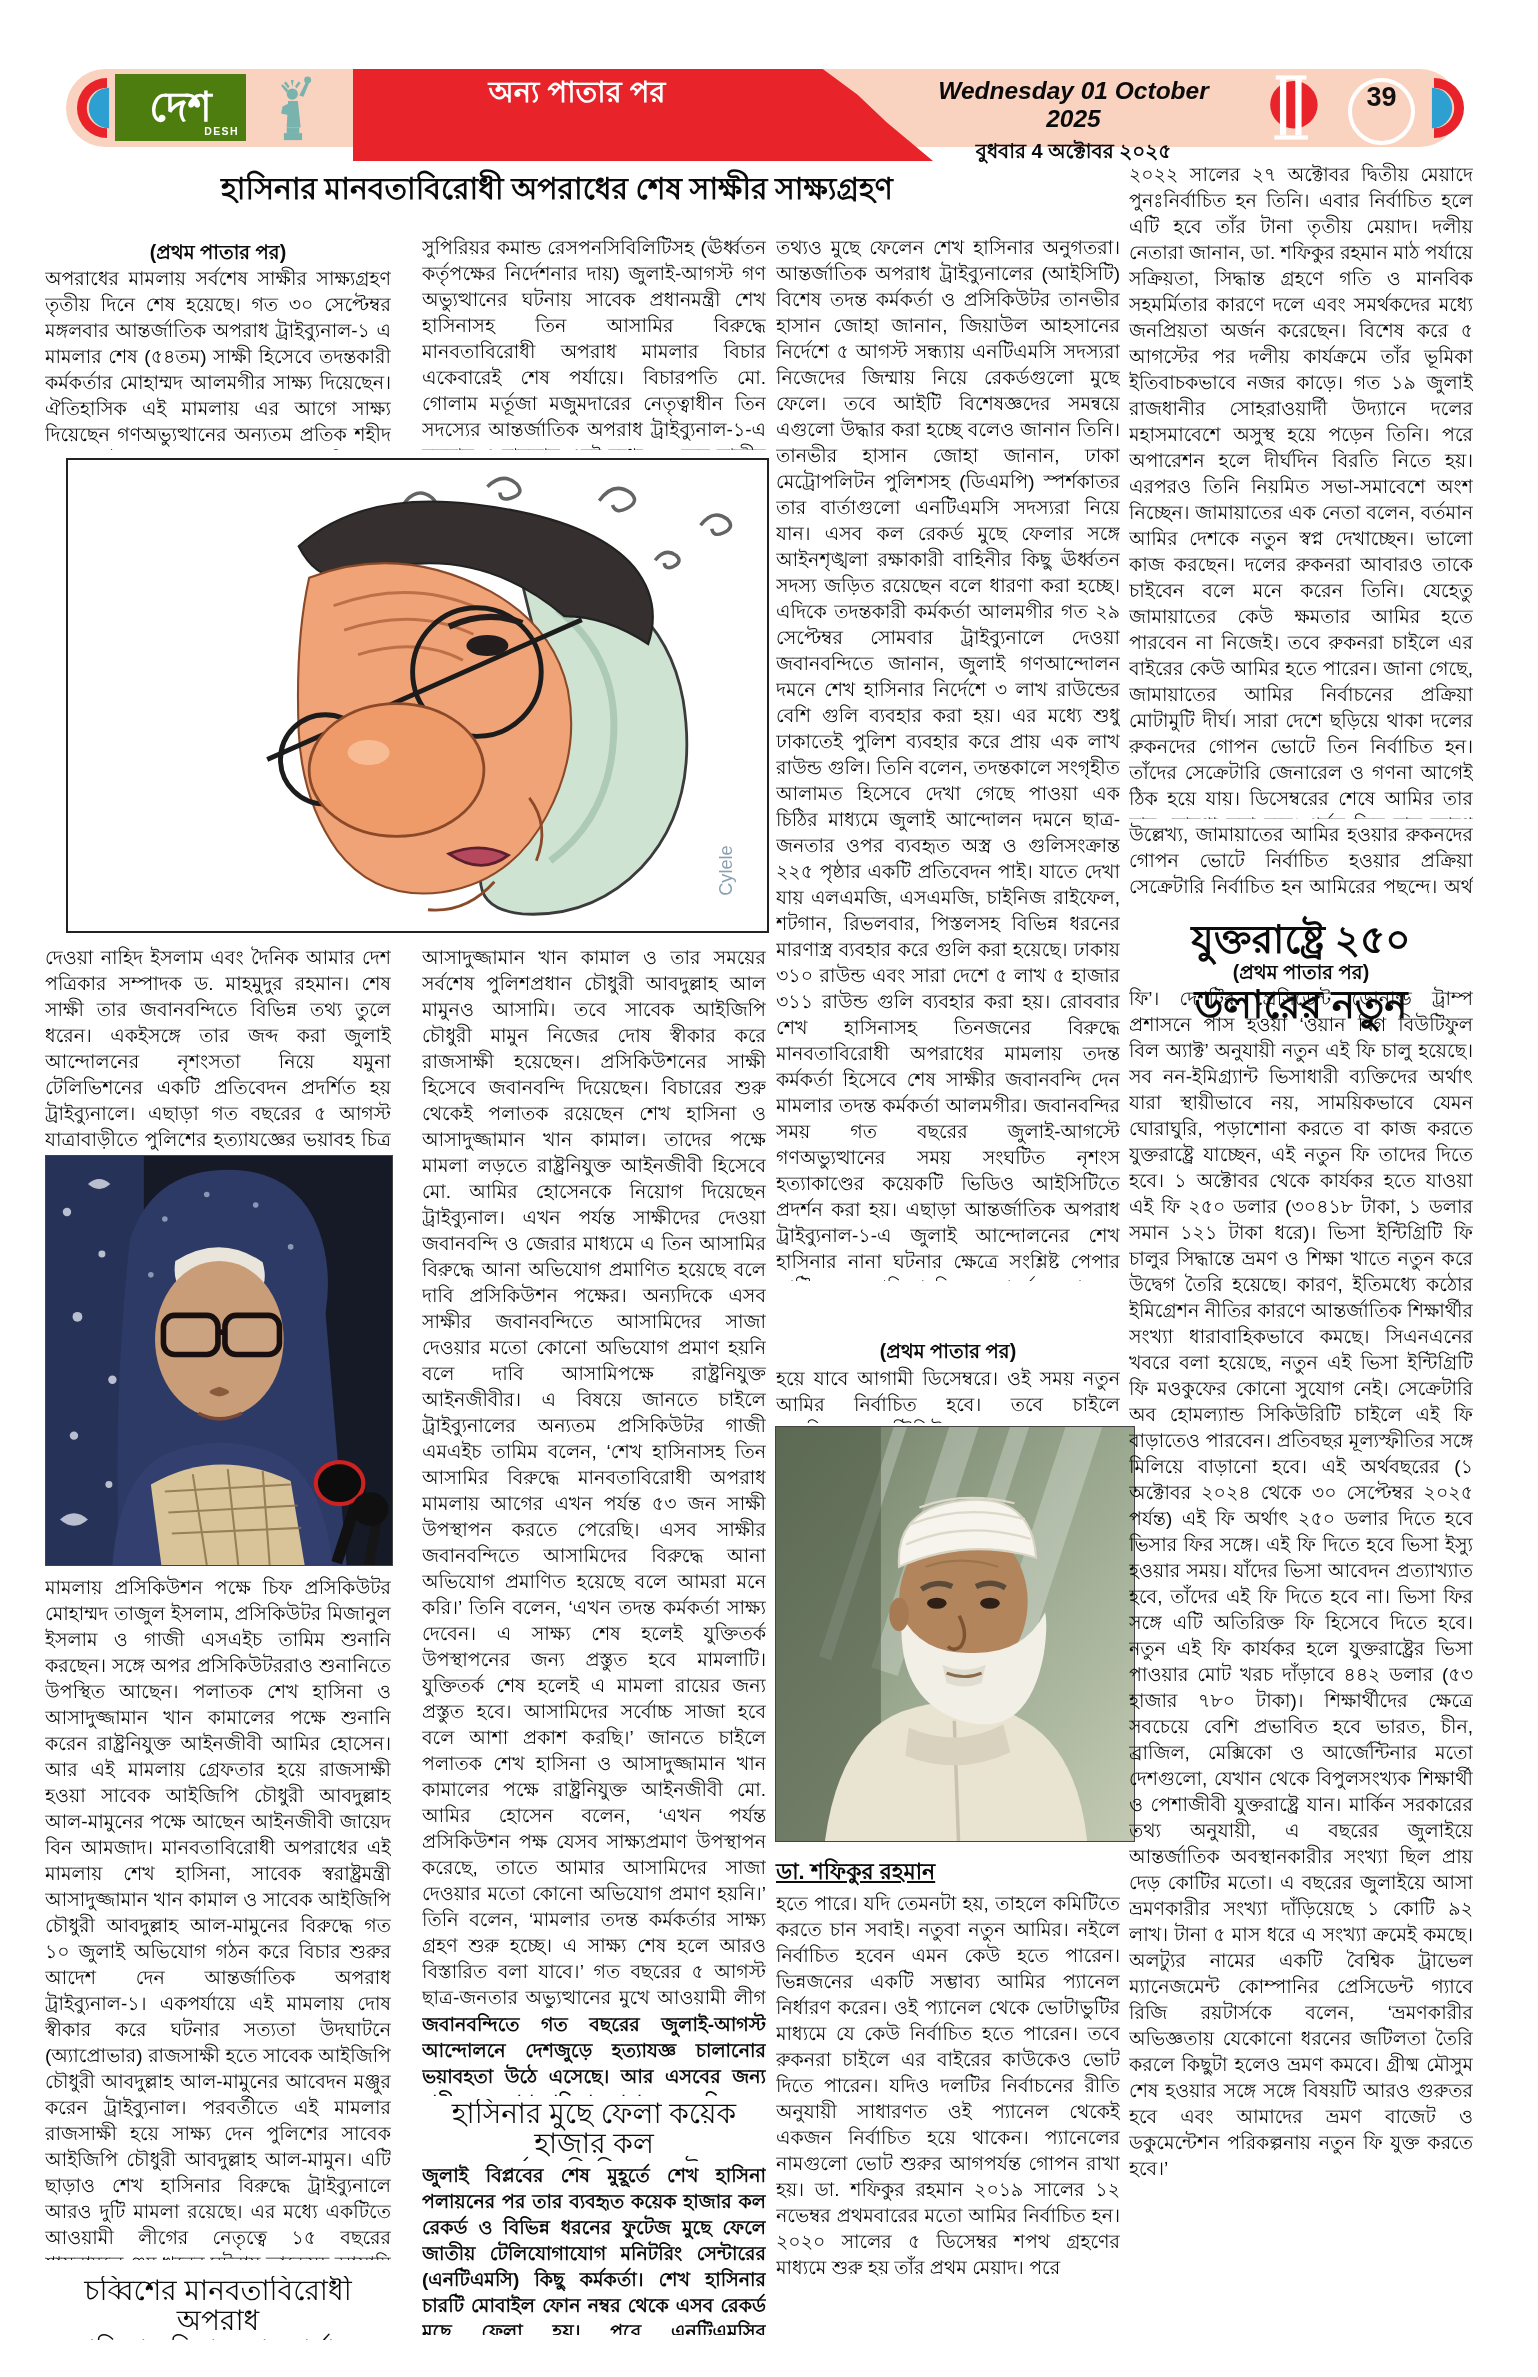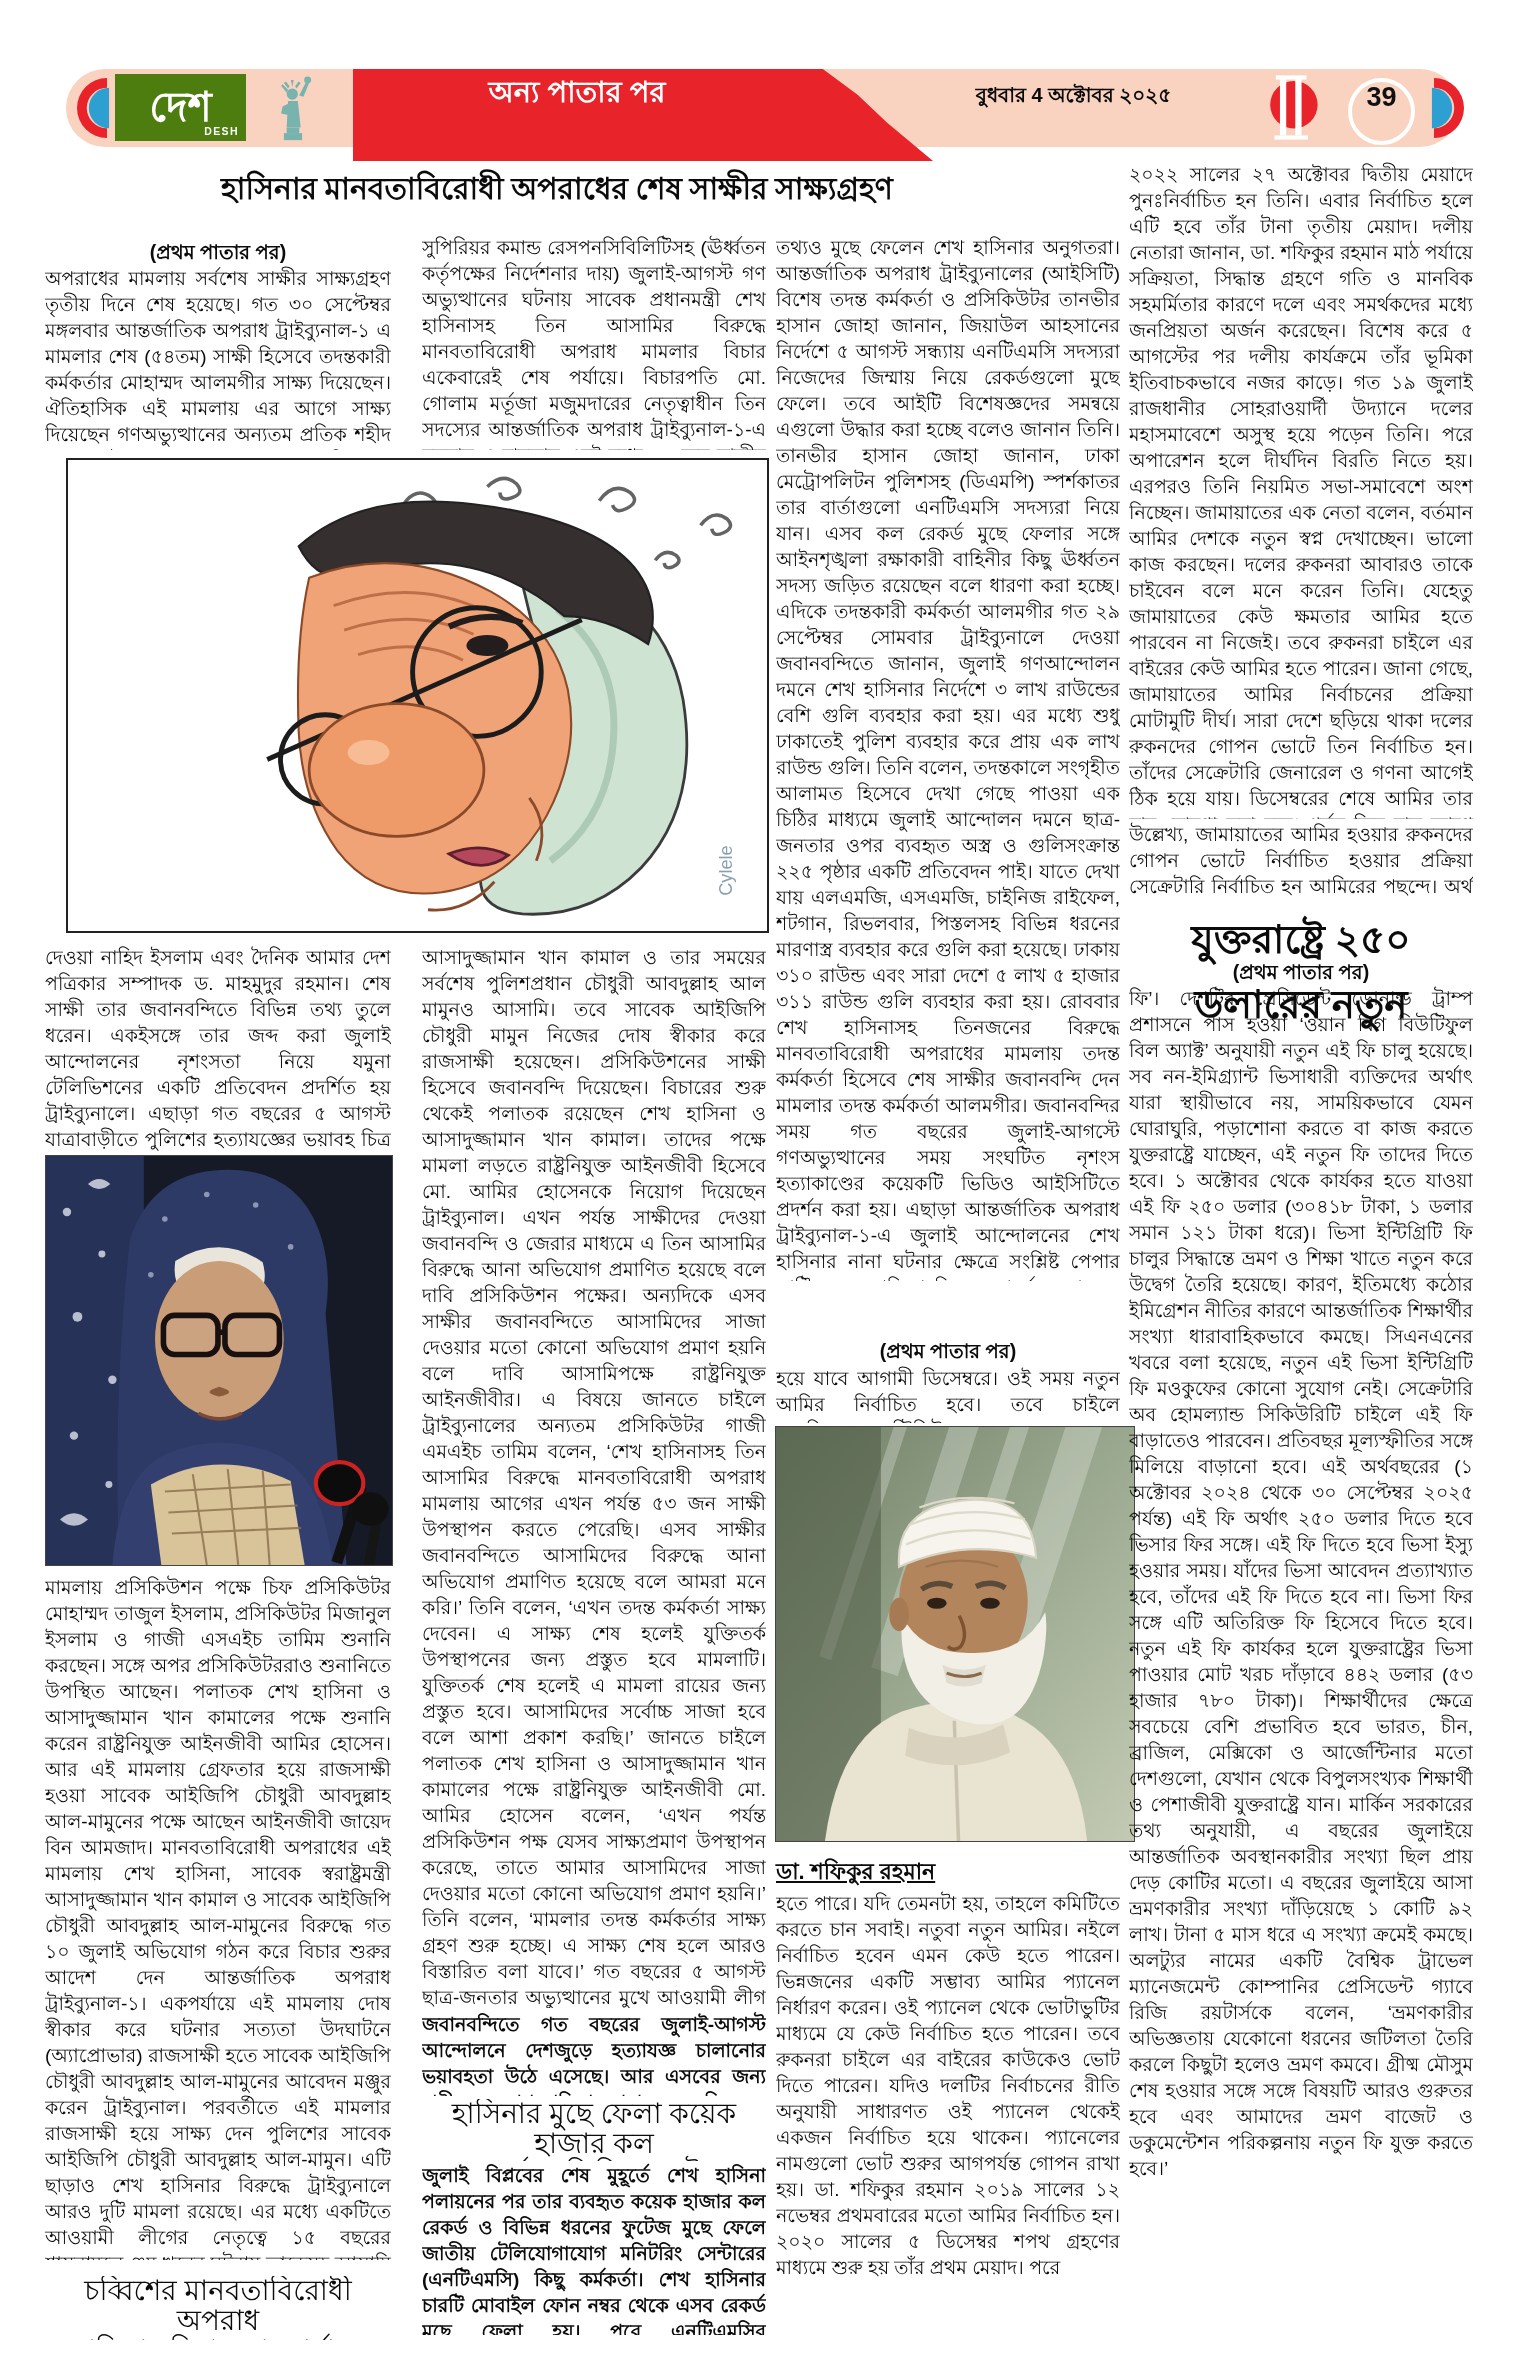--- a/index.html
+++ b/index.html
@@ -67,20 +67,21 @@
       <path d="M38,48 L46,44 L46,60 L36,58 Z"></path>
     </g>
   </svg>
 
   <div class="abs" id="cream"></div>
   <div class="abs" id="redSwoosh">
     <div class="lbl">অন্য পাতার পর</div>
   </div>
 
   <div class="abs" id="dateBlock">
+    <div class="en">Wednesday 01 October 2025</div>
     <div class="bn">বুধবার 4 অক্টোবর ২০২৫</div>
   </div>
 
   <svg class="abs" id="pillarIcon" viewBox="0 0 106 96">
     <circle cx="50" cy="44" r="34" fill="#e8232a"></circle>
     <g fill="#ffffff">
       <rect x="30" y="6" width="9" height="82"></rect>
       <rect x="52" y="6" width="9" height="82"></rect>
       <rect x="24" y="2" width="44" height="6"></rect>
       <rect x="22" y="88" width="48" height="6"></rect>

